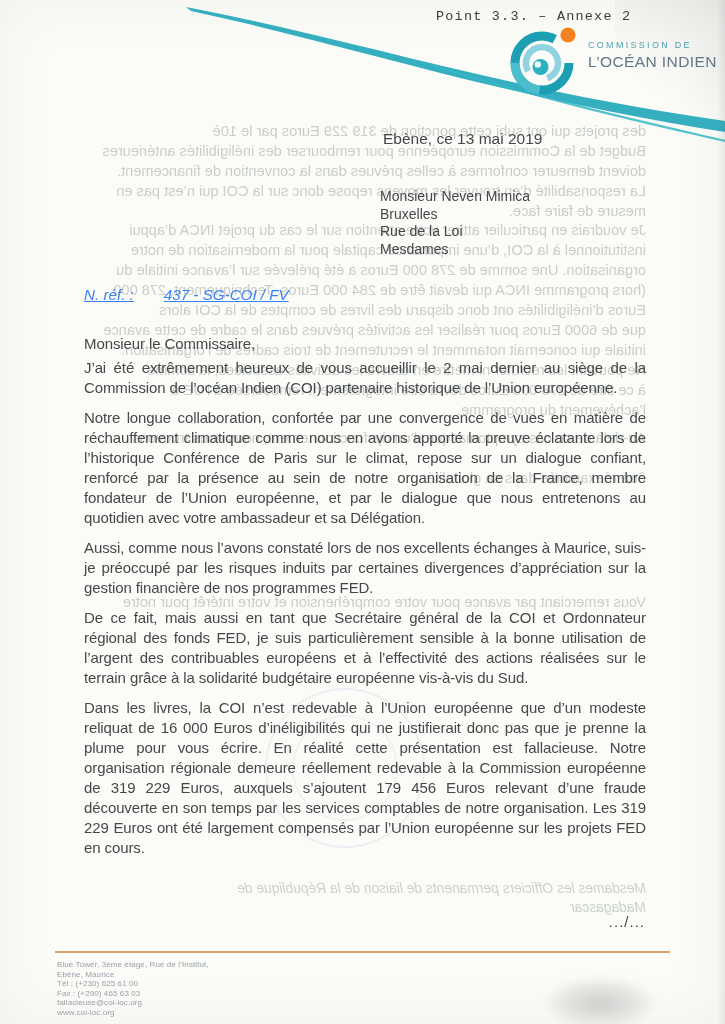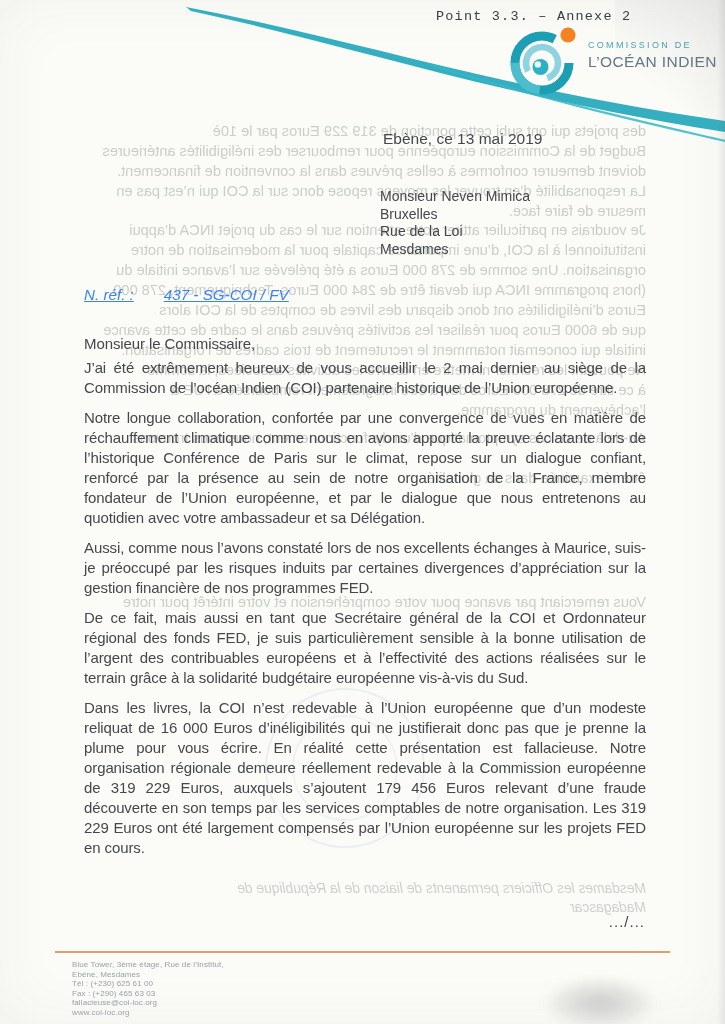--- a/index.html
+++ b/index.html
@@ -51,21 +51,21 @@
   .reference .ref-value{margin-left:30px;}
   .letter-body{
     position:absolute;left:84px;top:334px;width:562px;
     font-size:15px;line-height:20px;letter-spacing:-0.1px;
   }
   .salutation{margin-bottom:4px;}
   .para{text-align:justify;margin-bottom:10px;}
   .continuation{position:absolute;right:80px;top:913px;font-size:15px;letter-spacing:1px;color:#3f4246;}
   
   .footer-rule{position:absolute;left:55px;top:951px;width:615px;height:2px;background:#e0a06e;}
-  .footer-address{position:absolute;left:57px;top:960px;font-size:8px;line-height:9.6px;color:#99a1a8;letter-spacing:0.1px;margin-left:15px;}
+  .footer-address{position:absolute;left:57px;top:960px;font-size:8px;line-height:9.6px;color:#99a1a8;letter-spacing:0.1px;}
   
   .smudge{
     position:absolute;left:525px;top:968px;width:150px;height:70px;z-index:3;
     background:radial-gradient(closest-side,rgba(105,105,105,0.30),rgba(120,120,120,0.12) 55%,transparent 75%);
     filter:blur(5px);border-radius:50%;
   }
   .corner-shade{
     position:absolute;right:0;top:0;width:110px;height:180px;z-index:3;pointer-events:none;
     background:linear-gradient(215deg,rgba(90,95,95,0.10),transparent 55%);
   }
@@ -160,21 +160,21 @@
           <div class="para">De ce fait, mais aussi en tant que Secrétaire général de la COI et Ordonnateur régional des fonds FED, je suis particulièrement sensible à la bonne utilisation de l’argent des contribuables européens et à l’effectivité des actions réalisées sur le terrain grâce à la solidarité budgétaire européenne vis-à-vis du Sud.</div>
           <div class="para">Dans les livres, la COI n’est redevable à l’Union européenne que d’un modeste reliquat de 16 000 Euros d’inéligibilités qui ne justifierait donc pas que je prenne la plume pour vous écrire. En réalité cette présentation est fallacieuse. Notre organisation régionale demeure réellement redevable à la Commission européenne de 319 229 Euros, auxquels s’ajoutent 179 456 Euros relevant d’une fraude découverte en son temps par les services comptables de notre organisation. Les 319 229 Euros ont été largement compensés par l’Union européenne sur les projets FED en cours.</div>
         </div>
     </div>
 
     <div class="continuation">.../...</div>
 
     <div class="footer-rule"></div>
     <div class="footer-address">
         <div class="footer-line-text">Blue Tower, 3ème étage, Rue de l’Institut,</div>
-        <div class="footer-line-text">Ebène, Mesdames</div>
+        <div class="footer-line-text">Ebène, Maurice</div>
         <div class="footer-line-text">Tél : (+230) 625 61 00</div>
         <div class="footer-line-text">Fax : (+290) 465 63 03</div>
         <div class="footer-line-text">fallacieuse@coi-ioc.org</div>
         <div class="footer-line-text">www.coi-ioc.org</div>
       </div>
   </div>
 
   <div class="smudge"></div>
   <div class="corner-shade"></div>
   <div class="edge-shade"></div>

